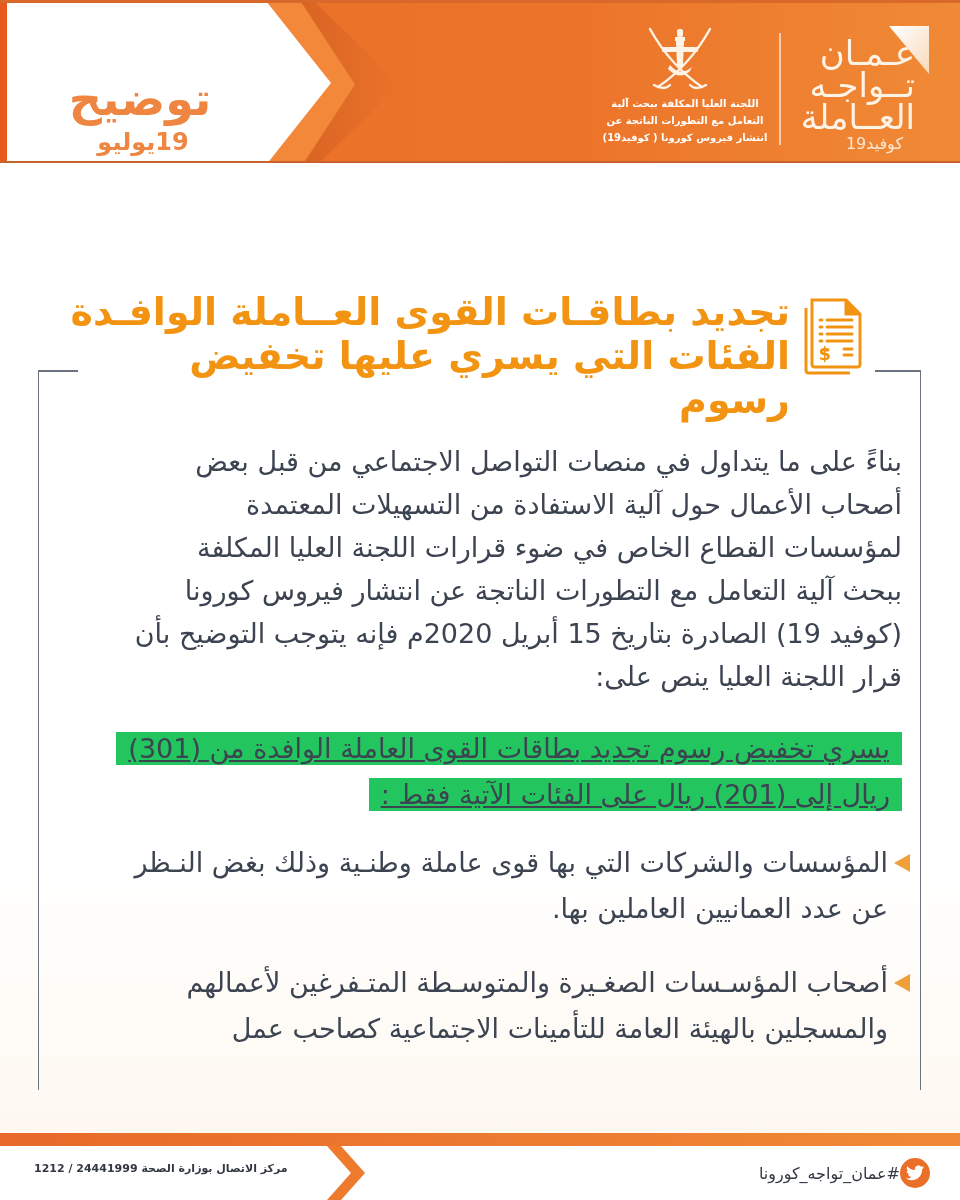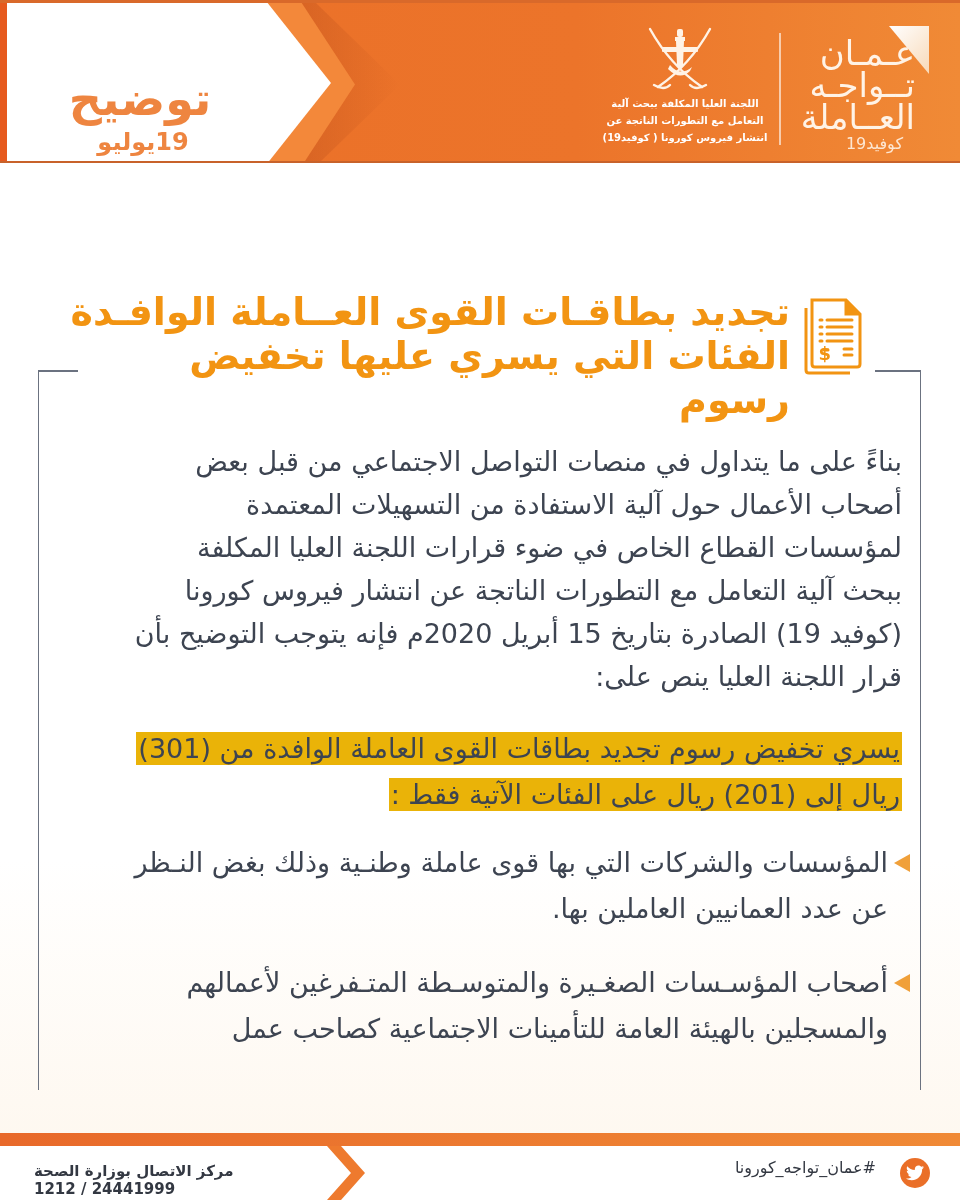--- a/index.html
+++ b/index.html
@@ -98,22 +98,22 @@
     position: absolute; left: 70px; top: 440px; width: 832px;
     color: #3d4451; font-size: 27px; line-height: 43px; text-align: justify;
     text-align-last: right;
   }
   .body p { margin: 0; }
   .highlight {
     position: absolute; left: 70px; top: 726px; width: 832px;
     color: #3d4451; font-size: 27px; line-height: 46px; text-align: right;
   }
   .highlight .hl-line {
-    display: inline; background: #eab308; padding: 1px 2px;
-    box-decoration-break: clone; -webkit-box-decoration-break: clone;
+    display: inline; background: #22c55e; padding: 1px 12px;
+    box-decoration-break: clone; text-decoration: underline; -webkit-box-decoration-break: clone;
   }
   .bullet {
     position: absolute; left: 70px; width: 840px;
     color: #3d4451; font-size: 27px; line-height: 46px; text-align: right;
     padding-right: 22px;
   }
   .bullet .marker {
     position: absolute; right: 0; top: 14px; width: 0; height: 0;
     border-top: 9px solid transparent; border-bottom: 9px solid transparent;
     border-right: 16px solid #f0a03a;
@@ -124,25 +124,25 @@
   
   .footer-bar {
     position: absolute; left: 0; top: 1133px; width: 960px; height: 13px;
     background: linear-gradient(90deg, #e8692a, #f08a36);
   }
   .footer-chevron {
     position: absolute; left: 327px; top: 1146px; width: 40px; height: 54px;
   }
   .footer-contact {
     position: absolute; left: 34px; top: 1162px; width: 285px; text-align: left;
-    direction: rtl; color: #333842; font-size: 15px; font-weight: bold;
+    direction: rtl; color: #333842; font-size: 11px; font-weight: bold;
   }
   .footer-tag {
     position: absolute; left: 700px; top: 1158px; width: 230px; height: 30px;
-    display: flex; align-items: flex-start; justify-content: flex-start; gap: 24px;
+    display: flex; align-items: center; justify-content: flex-start; gap: 0;
   }
   .twitter-icon {
     width: 30px; height: 30px; border-radius: 50%; background: #ea6f28;
     display: flex; align-items: center; justify-content: center;
   }
   .hashtag { color: #333842; font-size: 16px; }
 </style>
 </head>
 <body>
 

